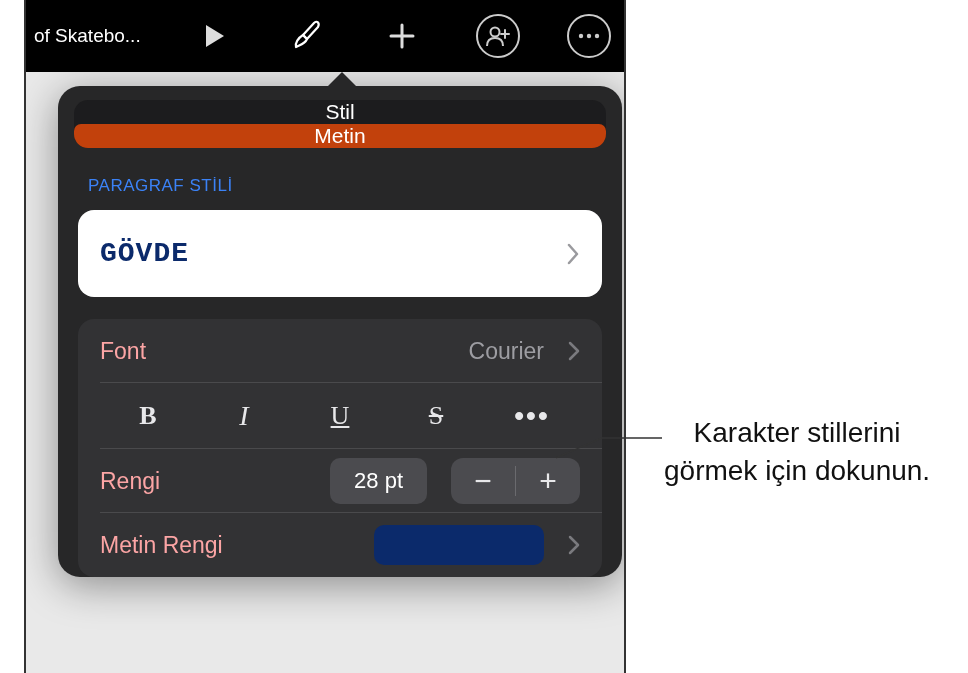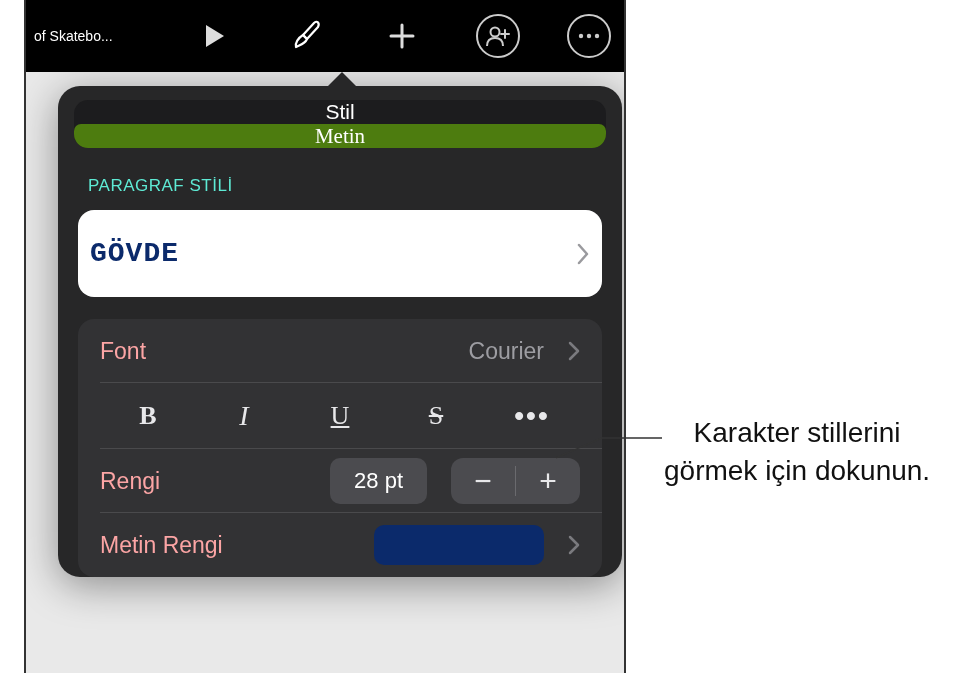--- a/index.html
+++ b/index.html
@@ -24,21 +24,21 @@
     .topbar {
       height: 72px;
       background: #000;
       display: flex;
       align-items: center;
       padding: 0 8px;
       gap: 6px;
     }
     .doc-title {
       color: #fff;
-      font-size: 14px;
+      font-size: 19px;
       font-weight: 400;
       white-space: nowrap;
       overflow: hidden;
       margin-right: 4px;
       width: 150px;
     }
     .tb-btn {
       width: 56px;
       height: 56px;
       display: flex;
@@ -90,38 +90,37 @@
     .seg-item {
       flex: 1;
       display: flex;
       align-items: center;
       justify-content: center;
       color: #fff;
       font-size: 21px;
       font-weight: 400;
     }
     .seg-item.active {
-      background: #4d7c0f;
+      background: #c2410c;
       border-radius: 7px;
-      font-family: Liberation Serif, serif;
     }
 
     .section-label {
-      color: #5eead4;
+      color: #3b82f6;
       font-size: 17px;
       font-weight: 500;
       letter-spacing: 0.5px;
       margin: 28px 30px 14px 30px;
     }
 
     .style-card {
       margin: 0 20px;
       background: #fff;
       border-radius: 16px;
-      padding: 28px 12px;
+      padding: 28px 22px;
       display: flex;
       align-items: center;
       justify-content: space-between;
     }
     .style-name {
       color: #0b2a6b;
       font-family: "Courier New", Courier, monospace;
       font-size: 28px;
       font-weight: 700;
       letter-spacing: 1px;

